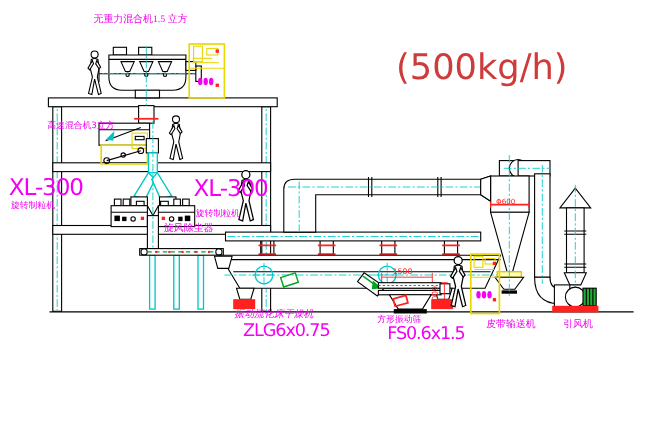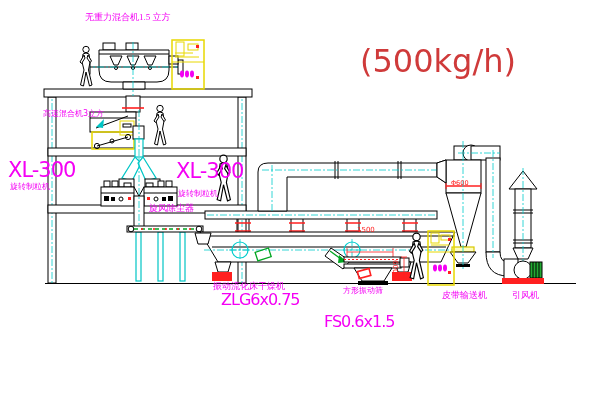--- a/index.html
+++ b/index.html
@@ -266,23 +266,23 @@
 
   <div class="lbl red" style="left:360px;top:45px;font-size:32px;position:absolute;">(500kg/h)</div>
 
   <div class="lbl s9" style="left:85px;top:13px;font-family:Liberation Serif, serif;">无重力混合机1.5 立方</div>
   <div class="lbl s8" style="left:43px;top:110px;">高速混合机3立方</div>
   <div class="lbl s17" style="left:8px;top:159px;">XL-300</div>
   <div class="lbl s8" style="left:10px;top:183px;">旋转制粒机</div>
   <div class="lbl s17" style="left:176px;top:160px;">XL-300</div>
   <div class="lbl s8" style="left:178px;top:190px;">旋转制粒机</div>
   <div class="lbl s9" style="left:149px;top:204px;">旋风除尘器</div>
-  <div class="lbl s9" style="left:213px;top:282px;">振动流化床干燥机</div>
+  <div class="lbl s9" style="left:213px;top:282px;font-style:italic;">振动流化床干燥机</div>
   <div class="lbl s16" style="left:221px;top:292px;">ZLG6x0.75</div>
   <div class="lbl s8" style="left:343px;top:287px;">方形振动筛</div>
-  <div class="lbl s16" style="left:324px;top:295px;margin-top:19px;">FS0.6x1.5</div>
+  <div class="lbl s16" style="left:352px;top:295px;">FS0.6x1.5</div>
   <div class="lbl s9" style="left:442px;top:291px;">皮带输送机</div>
   <div class="lbl s9" style="left:512px;top:291px;text-align:center;">引风机</div>
 
-  <div class="dim" style="left:357px;top:227px;font-size:7px;text-align:right;">1500</div>
+  <div class="dim" style="left:357px;top:244px;font-size:7px;text-align:right;">1500</div>
   <div class="dim rot" style="left:398px;top:260px;font-size:7px;">600</div>
   <div class="dim" style="left:451px;top:180px;font-size:6.5px;">Φ600</div>
 </div>
 
 </body></html>

